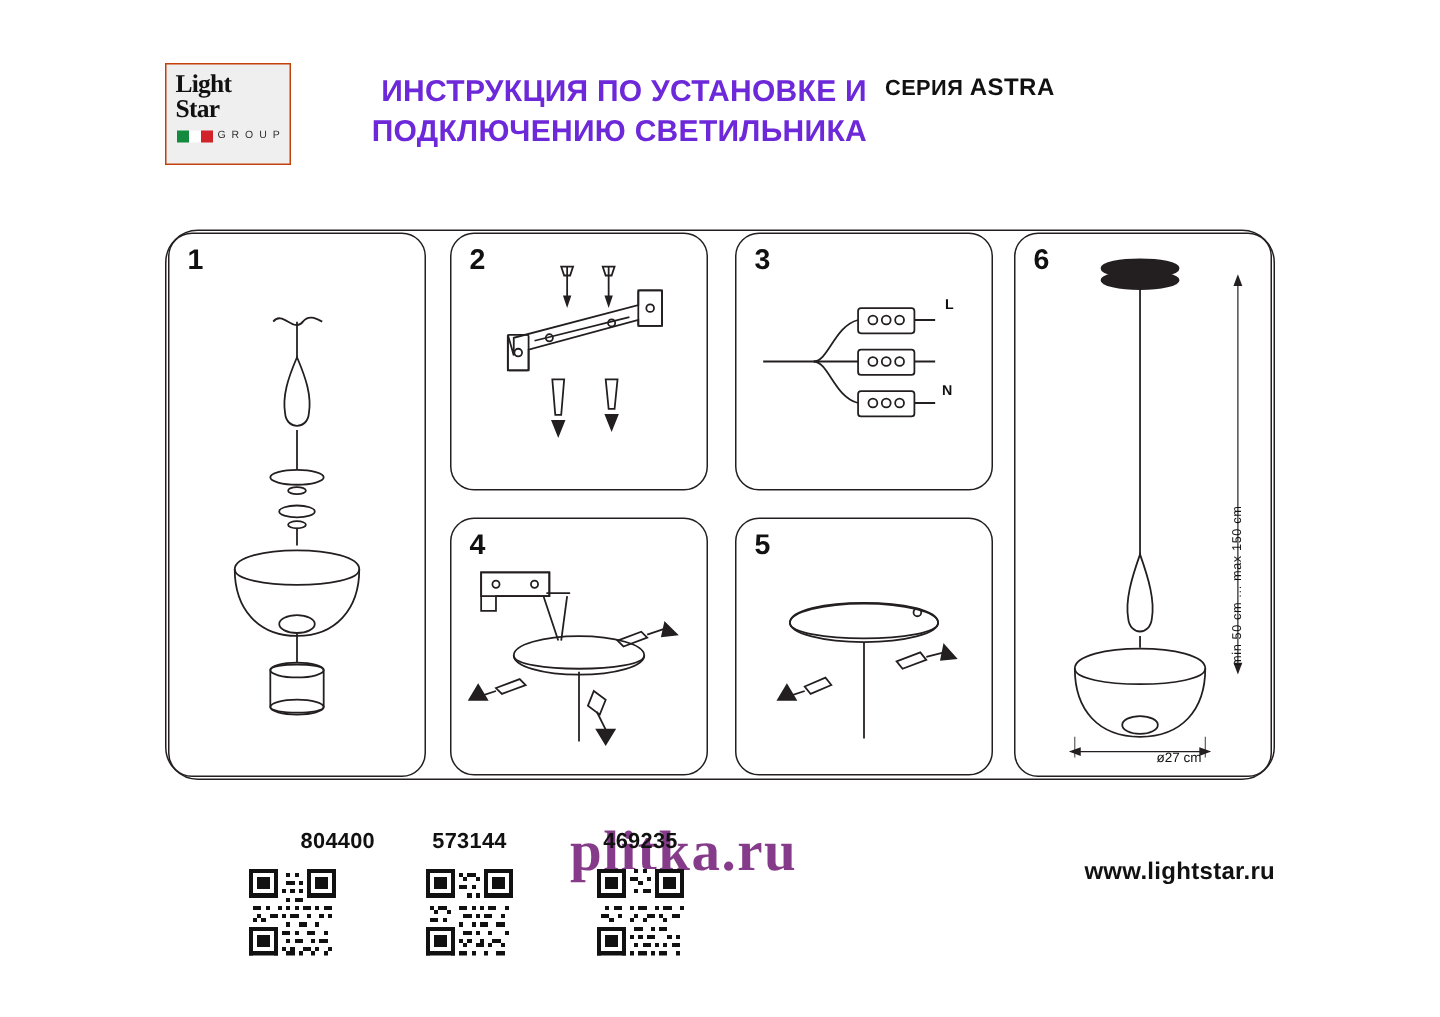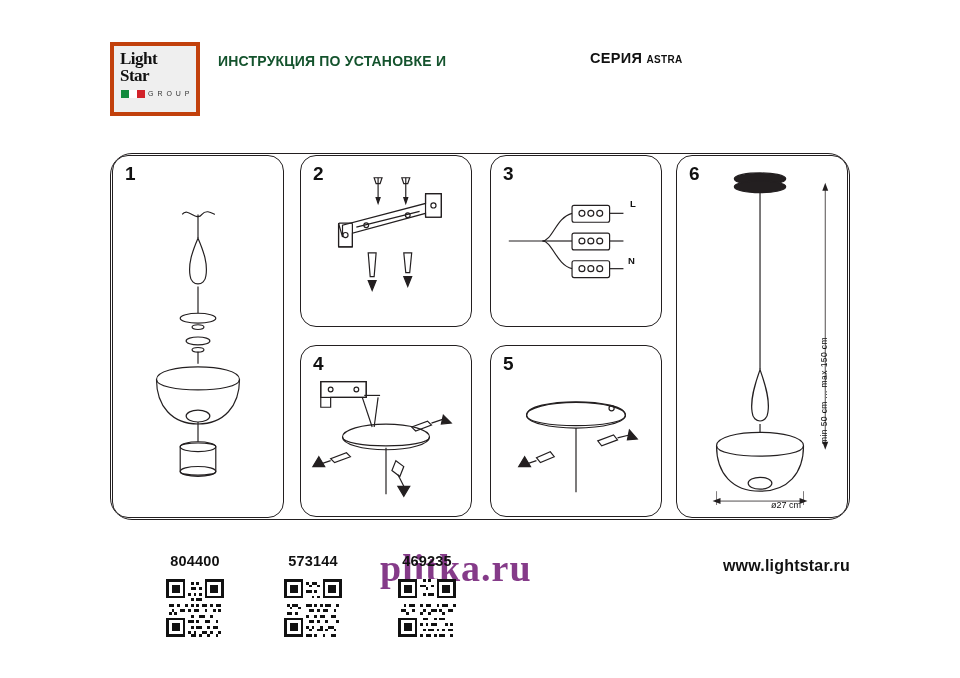--- a/index.html
+++ b/index.html
@@ -28,21 +28,21 @@
     left: 110px;
     top: 40px;
     width: 760px;
     height: 72px;
   }
   .logo-box {
     position: absolute;
     left: 0; top: 2px;
     width: 82px; height: 66px;
     background: #efefef;
-    border: 4px solid #c2410c;
+    border: 1px solid #c2410c;
   }
   .logo-text {
     position: absolute;
     left: 6px;
     top: 4px;
     font-family: "Liberation Serif", serif;
     font-weight: bold;
     font-size: 17px;
     line-height: 17px;
     letter-spacing: -0.5px;
@@ -69,42 +69,43 @@
   .flag-g { background: #138a3e; }
   .flag-w { background: #ffffff; }
   .flag-r { background: #d2232a; }
 
   .title {
     position: absolute;
     left: 108px;
     top: 8px;
     width: 360px;
     font-weight: bold;
-    font-size: 14px;
+    font-size: 20px;
     line-height: 27px;
     letter-spacing: 0.2px;
-    color: #14532d;
+    color: #6d28d9;
+    text-align: right;
   }
 
   .series-block {
     position: absolute;
     left: 480px;
     top: 10px;
     width: 280px;
   }
   .series-line {
     font-weight: bold;
     font-size: 14.5px;
     letter-spacing: 0.3px;
     color: #111;
     margin-bottom: 14px;
     white-space: nowrap;
   }
   .series-line .small {
-    font-size: 10px;
+    font-size: 16px;
   }
 
   
   .panel {
     position: absolute;
     left: 110px;
     top: 153px;
     width: 740px;
     height: 367px;
     border: 1.4px solid #231f20;
@@ -160,21 +161,21 @@
   .qr {
     width: 58px;
     height: 58px;
     margin: 0 auto;
     display: block;
     image-rendering: pixelated;
   }
   .website {
     position: absolute;
     right: 0;
-    top: 12px;
+    top: 28px;
     font-weight: bold;
     font-size: 16px;
     color: #111;
     letter-spacing: 0.2px;
   }
   .watermark {
     position: absolute;
     left: 380px;
     top: 546px;
     font-family: Liberation Serif, serif;
@@ -224,20 +225,21 @@
       <div class="logo-flag">
         <i class="flag-g"></i>
           <i class="flag-w"></i>
           <i class="flag-r"></i>
       </div>
       <div class="logo-group">G R O U P</div>
     </div>
 
     <div class="title">
       <span>ИНСТРУКЦИЯ ПО УСТАНОВКЕ И</span><br>
+      <span>ПОДКЛЮЧЕНИЮ СВЕТИЛЬНИКА</span>
     </div>
 
     <div class="series-block">
       <div class="series-line">
         <span>СЕРИЯ</span>
         <span class="small">ASTRA</span>
       </div>
     </div>
   </div>
 
@@ -435,21 +437,21 @@
       </g>
     </svg>
     <div class="dim-vert" style="left:142px; top:288px;">min 50 cm ... max 150 cm</div>
     <div class="dim-horz" style="left:62px; top:344px;">ø27 cm</div>
   </div>
 
   <div class="watermark">plitka.ru</div>
 
   <div class="footer">
 
-    <div class="art-item" style="left:30px; top:8px;">
+    <div class="art-item" style="left:30px; top:8px;text-align:right;">
       <div class="art-code">804400</div>
       <svg class="qr" viewBox="0 0 21 21" shape-rendering="crispEdges">
         <rect width="21" height="21" fill="#fff"></rect>
         <g fill="#111">
           <rect x="0" y="0" width="7" height="1"></rect>
             <rect x="0" y="6" width="7" height="1"></rect>
           <rect x="0" y="0" width="1" height="7"></rect>
             <rect x="6" y="0" width="1" height="7"></rect>
           <rect x="2" y="2" width="3" height="3"></rect>
           <rect x="14" y="0" width="7" height="1"></rect>

